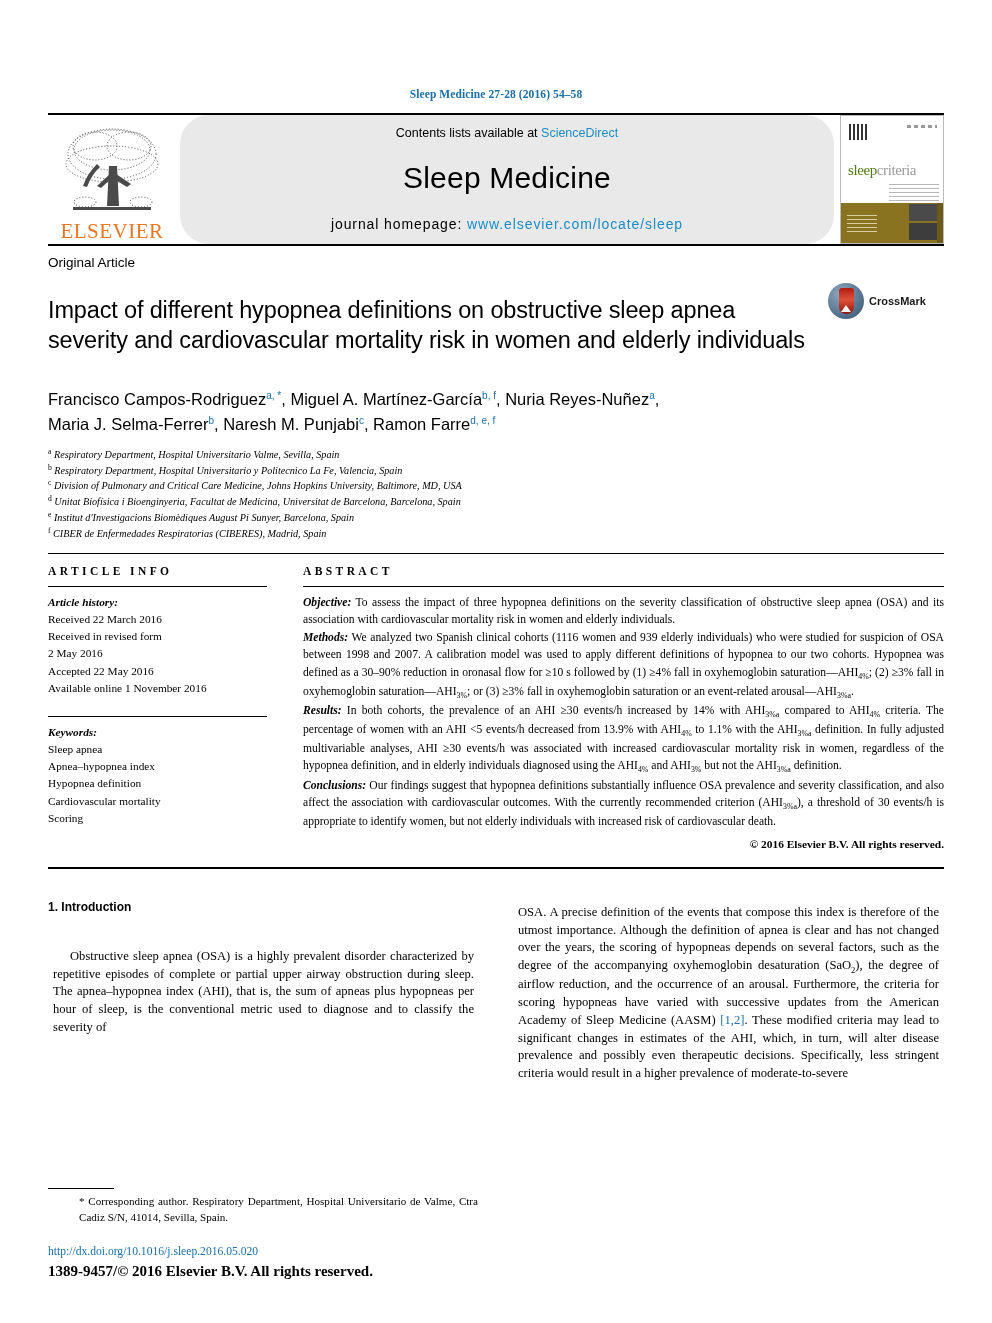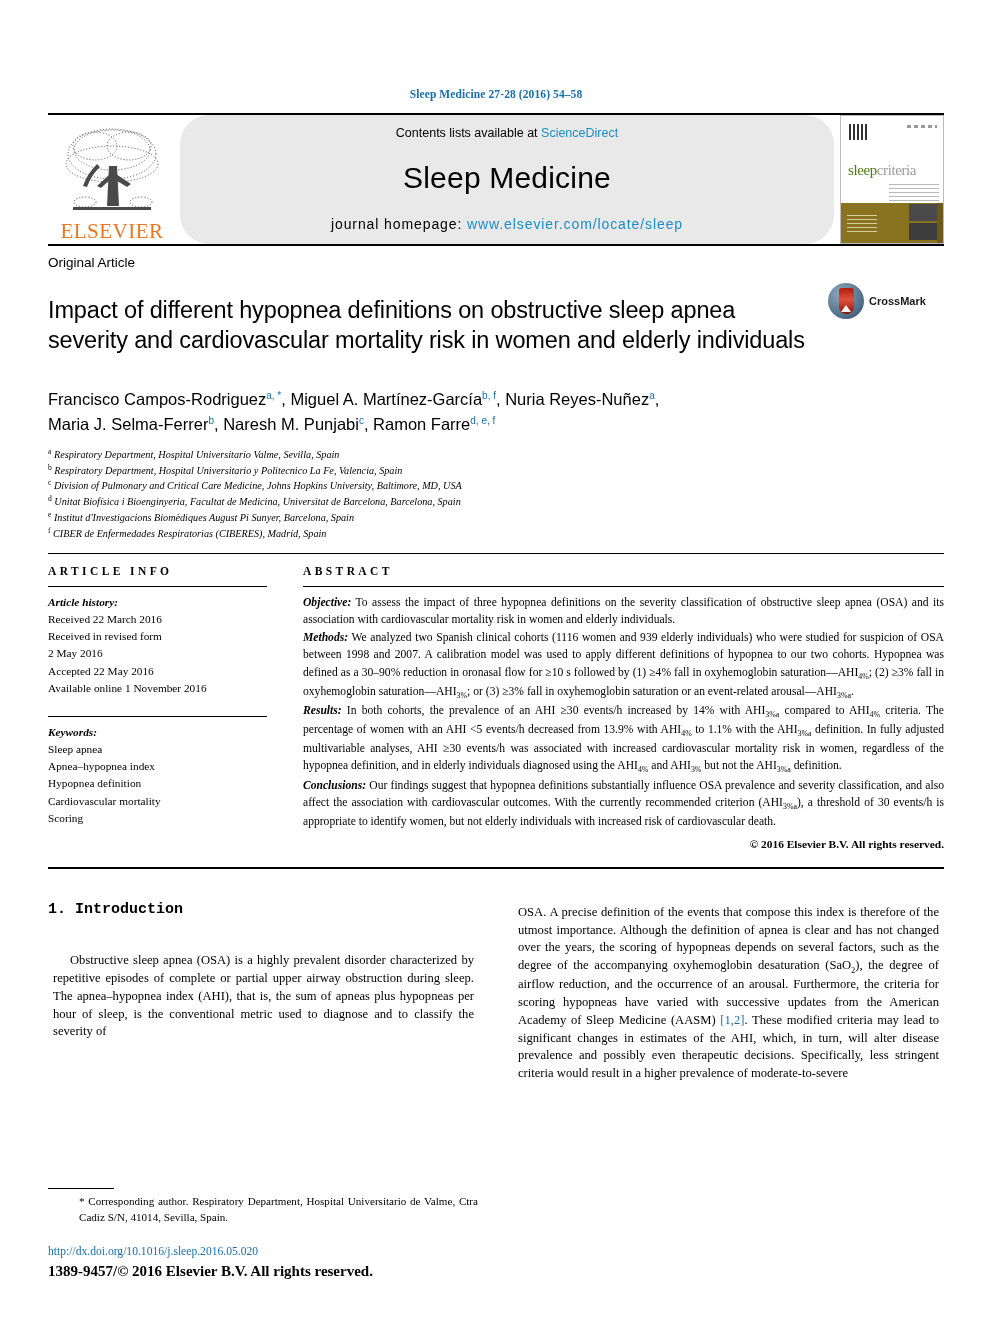--- a/index.html
+++ b/index.html
@@ -157,21 +157,21 @@
   .abs-body p { margin: 0; }
   .abs-body .lead { font-style: italic; font-weight: bold; }
   .copyright { text-align: right; font-weight: bold; font-size: 11.4px; margin-top: 5px; }
   .block-rule-bottom { border-top: 2.3px solid #000; margin-top: 14px; }
 
   
   .body-cols { display:flex; margin-top: 30px; }
   .bcol { flex: 1 1 0; font-size: 12.6px; line-height: 1.42; text-align: justify; }
   .bcol.left { padding-right: 17px; }
   .bcol.right { padding-left: 17px; }
-  .sec-title { font-family:Liberation Mono, monospace; font-weight: bold; font-size: 15px; margin-bottom: 32px; }
+  .sec-title { font-family:Liberation Sans, sans-serif; font-weight: bold; font-size: 12px; margin-bottom: 32px; }
   .bcol p { margin: 5px; text-indent: 17px; }
   .cite { color: #1a6fa8; }
 
   
   .footnote-wrap { position: absolute; left: 48px; bottom: 40px; width: 430px; }
   .foot-rule { border-top: 1px solid #000; width: 66px; margin-bottom: 5px; }
   .foot-text { font-size: 11.1px; line-height: 1.40; text-align: justify; margin-left: 31px; }
   .foot-email { text-indent: 14px; }
   .foot-text .it { font-style: italic; }
   .link { color: #1a6fa8; }

